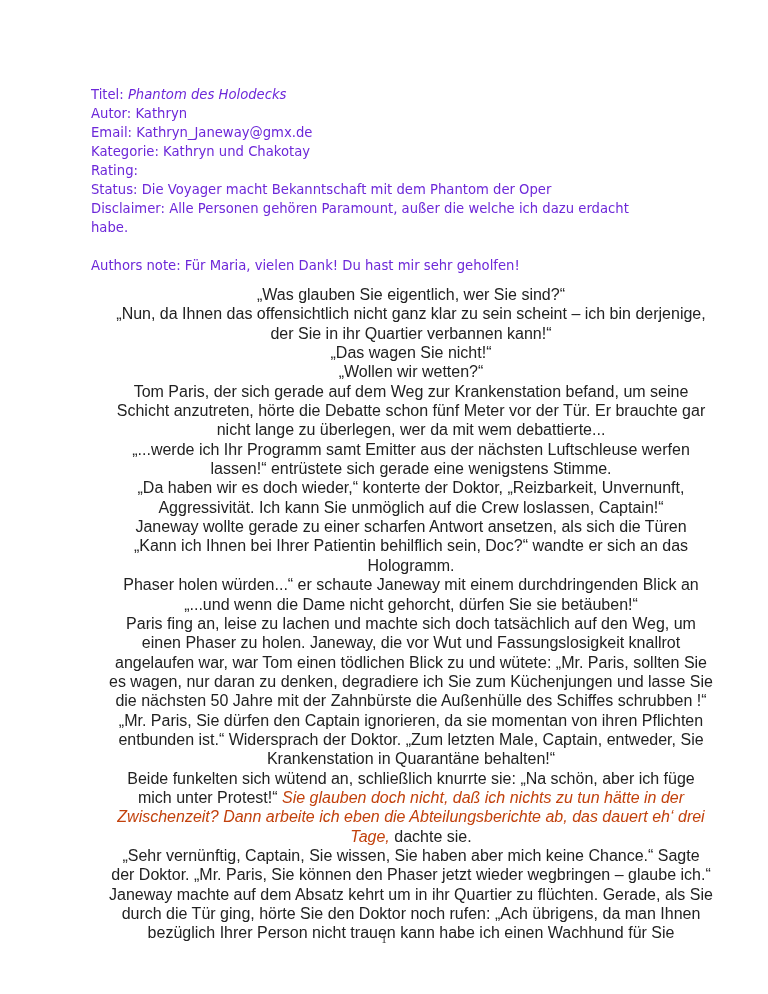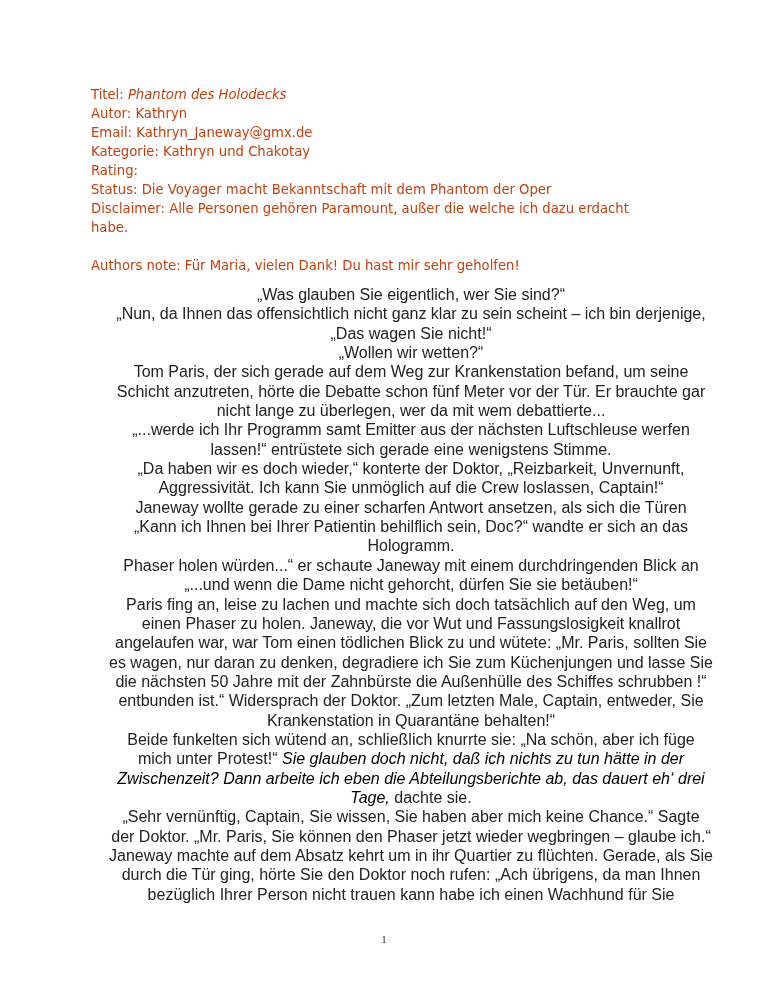--- a/index.html
+++ b/index.html
@@ -1,26 +1,26 @@
 <!DOCTYPE html>
 <html><head>
 <meta charset="utf-8">
 <style>
   html, body { margin: 0; padding: 0; background: #ffffff; }
   body { width: 768px; height: 994px; position: relative; overflow: hidden; }
   .page { position: absolute; left: 0; top: 0; width: 768px; height: 994px; background: #fff; }
   .header { position: absolute; left: 91px; top: 85px; width: 640px;
-    font-family: "DejaVu Sans", sans-serif; font-size: 13.2px; line-height: 19px; color: #c2410c; }
+    font-family: "DejaVu Sans", sans-serif; font-size: 13.2px; line-height: 19px; color: #6d28d9; }
   .header .line { white-space: nowrap; height: 19px; }
   .header .blank { height: 19px; }
   .title-italic { font-style: italic; }
   .body { position: absolute; left: 91px; top: 285px; width: 640px;
     font-family: "Liberation Sans", sans-serif; font-size: 16px; line-height: 19.35px; color: #222; }
   .body .line { white-space: nowrap; height: 19.35px; text-align: center; }
-  .thought { color: #000000; font-style: italic; }
+  .thought { color: #c2410c; font-style: italic; }
   .page-number { position: absolute; left: 0; width: 768px; top: 933px; text-align: center;
     font-family: "Liberation Serif", serif; font-size: 11px; color: #333; }
 </style>
 </head>
 <body>
 
 <div class="page">
   <div class="header">
     <div class="line"><span>Titel: </span><span class="title-italic">Phantom des Holodecks</span></div>
     <div class="line">Autor: Kathryn</div>
@@ -31,39 +31,41 @@
     <div class="line">Disclaimer: Alle Personen gehören Paramount, außer die welche ich dazu erdacht</div>
     <div class="line">habe.</div>
     <div class="blank"></div>
     <div class="line">Authors note: Für Maria, vielen Dank! Du hast mir sehr geholfen!</div>
   </div>
 
   <div class="body">
     <div id="lines-before">
         <div class="line">„Was glauben Sie eigentlich, wer Sie sind?“</div>
         <div class="line">„Nun, da Ihnen das offensichtlich nicht ganz klar zu sein scheint – ich bin derjenige,</div>
+        <div class="line">der Sie in ihr Quartier verbannen kann!“</div>
         <div class="line">„Das wagen Sie nicht!“</div>
         <div class="line">„Wollen wir wetten?“</div>
         <div class="line">Tom Paris, der sich gerade auf dem Weg zur Krankenstation befand, um seine</div>
         <div class="line">Schicht anzutreten, hörte die Debatte schon fünf Meter vor der Tür. Er brauchte gar</div>
         <div class="line">nicht lange zu überlegen, wer da mit wem debattierte...</div>
         <div class="line">„...werde ich Ihr Programm samt Emitter aus der nächsten Luftschleuse werfen</div>
         <div class="line">lassen!“ entrüstete sich gerade eine wenigstens Stimme.</div>
         <div class="line">„Da haben wir es doch wieder,“ konterte der Doktor, „Reizbarkeit, Unvernunft,</div>
         <div class="line">Aggressivität. Ich kann Sie unmöglich auf die Crew loslassen, Captain!“</div>
         <div class="line">Janeway wollte gerade zu einer scharfen Antwort ansetzen, als sich die Türen</div>
         <div class="line">„Kann ich Ihnen bei Ihrer Patientin behilflich sein, Doc?“ wandte er sich an das</div>
         <div class="line">Hologramm.</div>
         <div class="line">Phaser holen würden...“ er schaute Janeway mit einem durchdringenden Blick an</div>
         <div class="line">„...und wenn die Dame nicht gehorcht, dürfen Sie sie betäuben!“</div>
         <div class="line">Paris fing an, leise zu lachen und machte sich doch tatsächlich auf den Weg, um</div>
         <div class="line">einen Phaser zu holen. Janeway, die vor Wut und Fassungslosigkeit knallrot</div>
         <div class="line">angelaufen war, war Tom einen tödlichen Blick zu und wütete: „Mr. Paris, sollten Sie</div>
         <div class="line">es wagen, nur daran zu denken, degradiere ich Sie zum Küchenjungen und lasse Sie</div>
         <div class="line">die nächsten 50 Jahre mit der Zahnbürste die Außenhülle des Schiffes schrubben !“</div>
+        <div class="line">„Mr. Paris, Sie dürfen den Captain ignorieren, da sie momentan von ihren Pflichten</div>
         <div class="line">entbunden ist.“ Widersprach der Doktor. „Zum letzten Male, Captain, entweder, Sie</div>
         <div class="line">Krankenstation in Quarantäne behalten!“</div>
         <div class="line">Beide funkelten sich wütend an, schließlich knurrte sie: „Na schön, aber ich füge</div>
       </div>
     <div class="line"><span>mich unter Protest!“ </span><span class="thought">Sie glauben doch nicht, daß ich nichts zu tun hätte in der</span></div>
     <div class="line thought">Zwischenzeit? Dann arbeite ich eben die Abteilungsberichte ab, das dauert eh‘ drei</div>
     <div class="line"><span class="thought">Tage,</span><span> dachte sie.</span></div>
     <div id="lines-after">
         <div class="line">„Sehr vernünftig, Captain, Sie wissen, Sie haben aber mich keine Chance.“ Sagte</div>
         <div class="line">der Doktor. „Mr. Paris, Sie können den Phaser jetzt wieder wegbringen – glaube ich.“</div>

